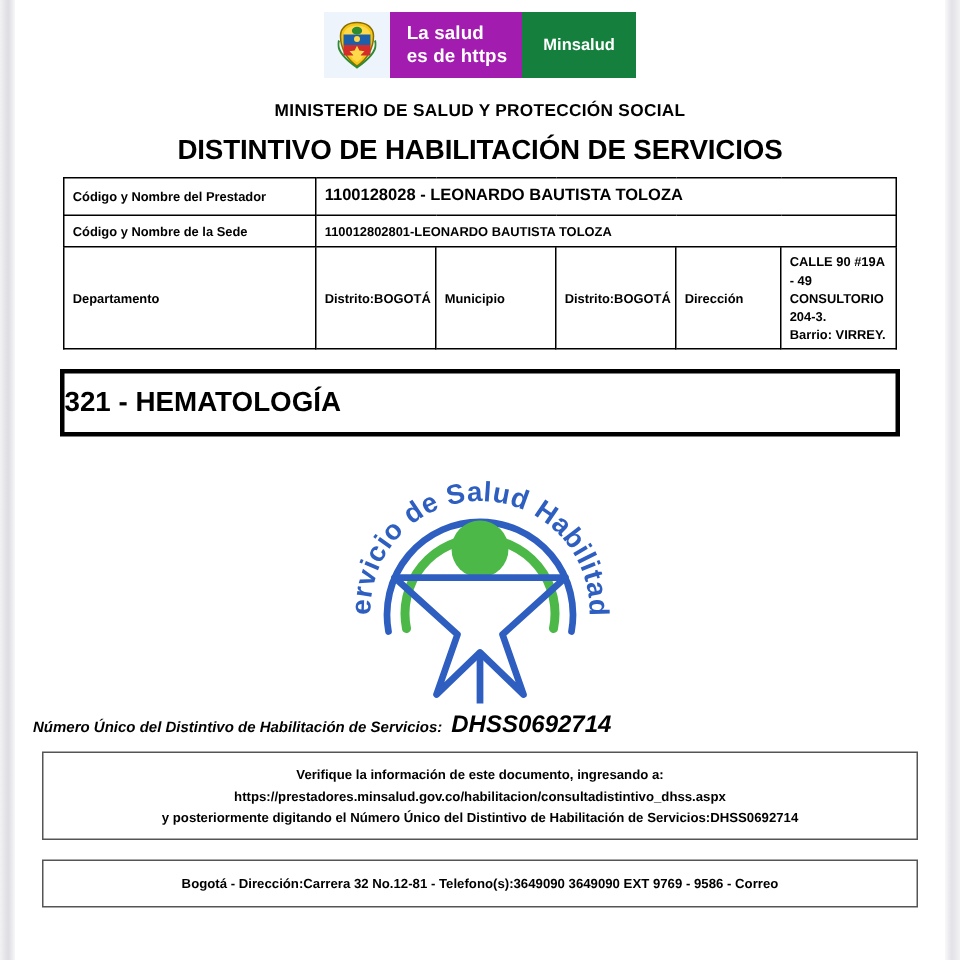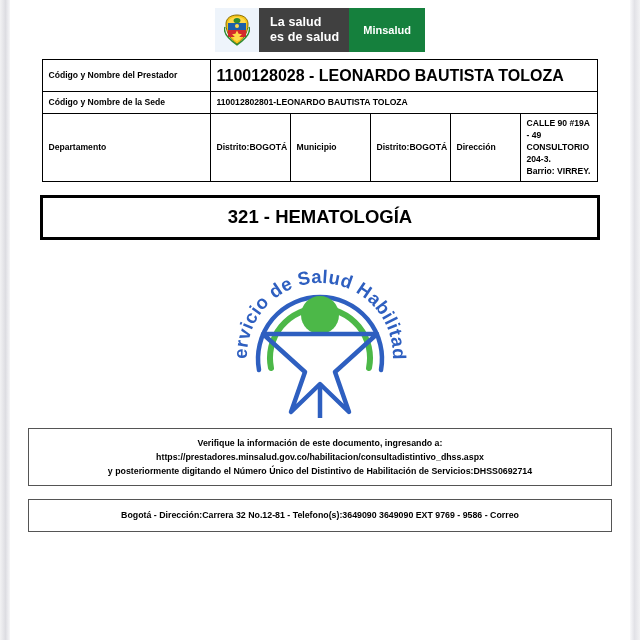--- a/index.html
+++ b/index.html
@@ -46,21 +46,21 @@
     height: 44px;
   }
   .logo-crest {
     width: 44px;
     background: #eef4fb;
     display: flex;
     align-items: center;
     justify-content: center;
   }
   .logo-blue {
-    background: #404040;
+    background: #a21caf;
     color: #ffffff;
     display: flex;
     flex-direction: column;
     justify-content: center;
     padding: 0 10px 0 11px;
     font-size: 12.5px;
     font-weight: bold;
     line-height: 1.18;
     letter-spacing: .1px;
   }
@@ -103,35 +103,34 @@
   .data-table td {
     border: 1px solid #000;
     font-size: 8.6px;
     font-weight: bold;
     padding: 4px 5px;
     color: #000;
     vertical-align: middle;
     line-height: 1.45;
   }
   td.big-value {
-    font-size: 16px;
+    font-size: 11px;
   }
   td.addr {
     padding: 3px 5px;
     line-height: 1.42;
   }
   tr.geo-row td { height: 36px; }
 
   
   .service-banner {
     width: 554px;
     margin: 13px auto 0 auto;
     border: 3px solid #000;
     padding: 8px 0 9px 0;
-    text-align: center;
     font-size: 18.5px;
     font-weight: bold;
     color: #000;
   }
 
   
   .seal-wrap {
     display: flex;
     justify-content: center;
     margin-top: 12px;
@@ -191,26 +190,28 @@
           <rect x="4" y="9" width="18" height="7" fill="#1d5fa8"></rect>
           <rect x="4" y="16" width="18" height="7" fill="#d42b2b"></rect>
           <ellipse cx="13" cy="6.5" rx="3.4" ry="2.6" fill="#2e8b2e"></ellipse>
           <circle cx="13" cy="12" r="2" fill="#ffd94a"></circle>
           <path d="M13 16.5 l1.6 3.2 3.4.5 -2.5 2.4 .6 3.4 -3.1-1.6 -3.1 1.6 .6-3.4 -2.5-2.4 3.4-.5 Z" fill="#ffd94a"></path>
           <path d="M1 13 C-1 18 3 24 13 31 C23 24 27 18 25 13" fill="none" stroke="#2e8b2e" stroke-width="1.4"></path>
         </svg>
       </div>
       <div class="logo-blue">
         <span>La salud</span>
-        <span>es de salud</span>
+        <span>es de https</span>
       </div>
       <div class="logo-light">Minsalud</div>
     </div>
   </div>
 
+  <div class="ministry">MINISTERIO DE SALUD Y PROTECCIÓN SOCIAL</div>
+  <div class="doc-title">DISTINTIVO DE HABILITACIÓN DE SERVICIOS</div>
 
   <table class="data-table">
     <colgroup>
       <col style="width:168px">
       <col style="width:80px">
       <col style="width:80px">
       <col style="width:80px">
       <col style="width:70px">
       <col style="width:76px">
     </colgroup>
@@ -253,20 +254,24 @@
       <circle cx="93" cy="63" r="19" fill="#4cb848"></circle>
 
       <path d="M 36 82 L 150 82 L 108 120 L 122 160 L 93 132 L 64 160 L 78 120 Z" fill="none" stroke="#2e5fc0" stroke-width="4.5" stroke-linejoin="round"></path>
       <path d="M 93 132 L 93 166" fill="none" stroke="#2e5fc0" stroke-width="4.5"></path>
       <text font-family="Liberation Sans, sans-serif" font-size="18.5" font-weight="bold" fill="#2e5fc0" letter-spacing="0.4">
         <textPath href="#arcTextPath" startOffset="50%" text-anchor="middle">Servicio de Salud Habilitado</textPath>
       </text>
     </svg>
   </div>
 
+  <div class="unique-line">
+    <span class="unique-label">Número Único del Distintivo de Habilitación de Servicios:</span>
+    <span class="unique-value">DHSS0692714</span>
+  </div>
 
   <div class="note-box">
     <div>Verifique la información de este documento, ingresando a: https://prestadores.minsalud.gov.co/habilitacion/consultadistintivo_dhss.aspx</div>
     <div>y posteriormente digitando el Número Único del Distintivo de Habilitación de Servicios:DHSS0692714</div>
   </div>
 
   <div class="note-box second">
     <div>Bogotá - Dirección:Carrera 32 No.12-81 - Telefono(s):3649090 3649090 EXT 9769 - 9586 - Correo</div>
 
   </div>

